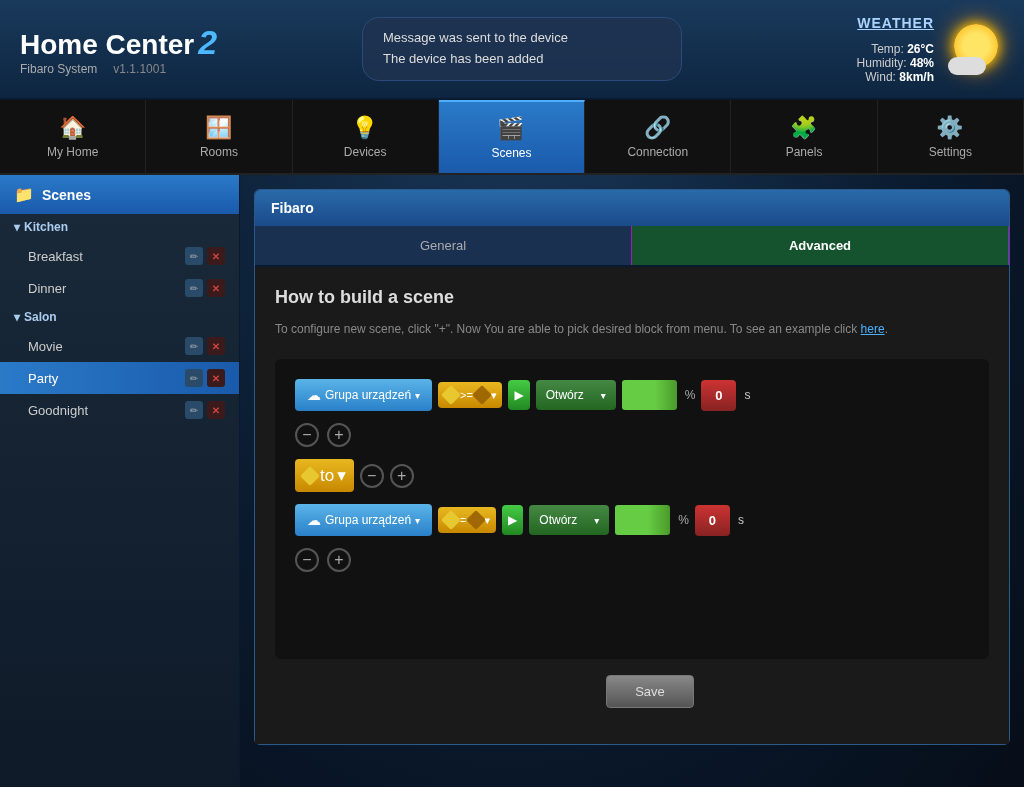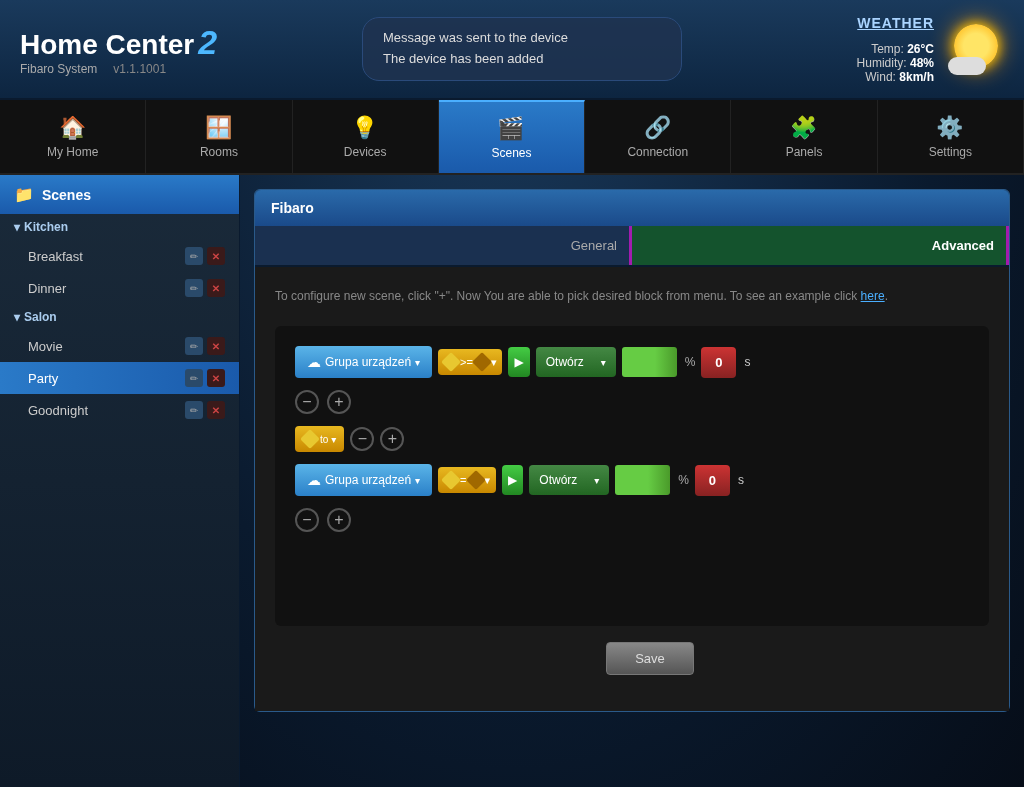--- a/index.html
+++ b/index.html
@@ -245,25 +245,25 @@
 
     
     .tabs-row {
       display: flex;
       background: #1a3050;
       border-bottom: 2px solid #0a1a2e;
     }
     .tab-btn {
       flex: 1;
       padding: 12px;
-      text-align: right;
+      text-align: center;
       font-size: 13px;
       cursor: pointer;
       color: #aaa;
-      border-right: 3px solid #a21caf;
+      border-right: 1px solid #a21caf;
     }
     .tab-btn.active {
       background: #14532d;
       color: #fff;
       font-weight: bold;
     }
 
     
     .scene-content {
       padding: 20px;
@@ -430,21 +430,21 @@
       justify-content: center;
       line-height: 1;
     }
 
     .block-to {
       background: linear-gradient(180deg, #e8b820 0%, #c88800 100%);
       border: none;
       border-radius: 4px;
       padding: 6px 8px;
       color: #fff;
-      font-size: 10px;
+      font-size: 17px;
       cursor: pointer;
       display: flex;
       align-items: center;
       gap: 3px;
     }
 
     
     .save-area {
       display: flex;
       justify-content: center;
@@ -601,20 +601,21 @@
       <div class="tabs-row">
         <div class="tab-btn">
           <span>General</span>
         </div>
         <div class="tab-btn active">
           <span>Advanced</span>
         </div>
       </div>
 
       <div class="scene-content">
+        <div class="scene-title">How to build a scene</div>
         <div class="scene-description">
           <span>To configure new scene, click "+". Now You are able to pick desired block from menu. To see an example click </span><a href="#">here</a><span>.</span>
         </div>
 
         <div class="scene-builder">
 
           <div class="scene-row">
             <button class="block-group-btn">
               <span class="cloud-icon">☁</span>
               <span>Grupa urządzeń</span>

